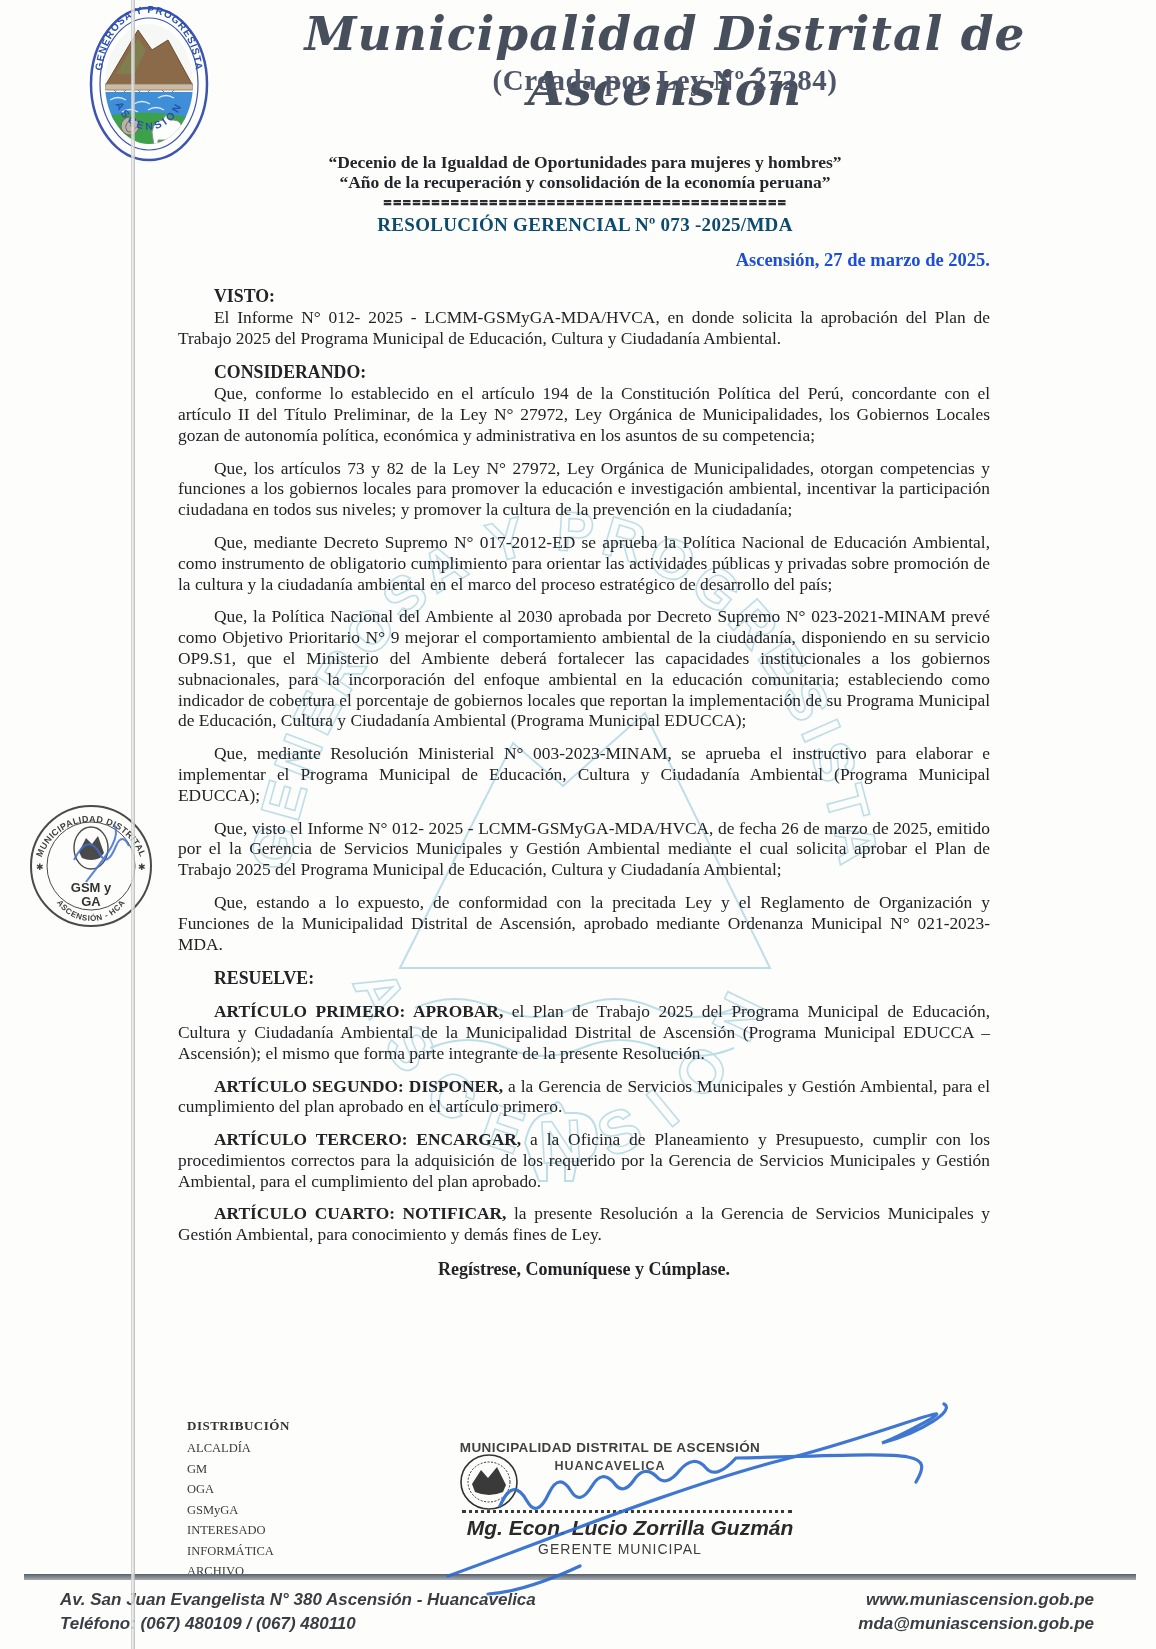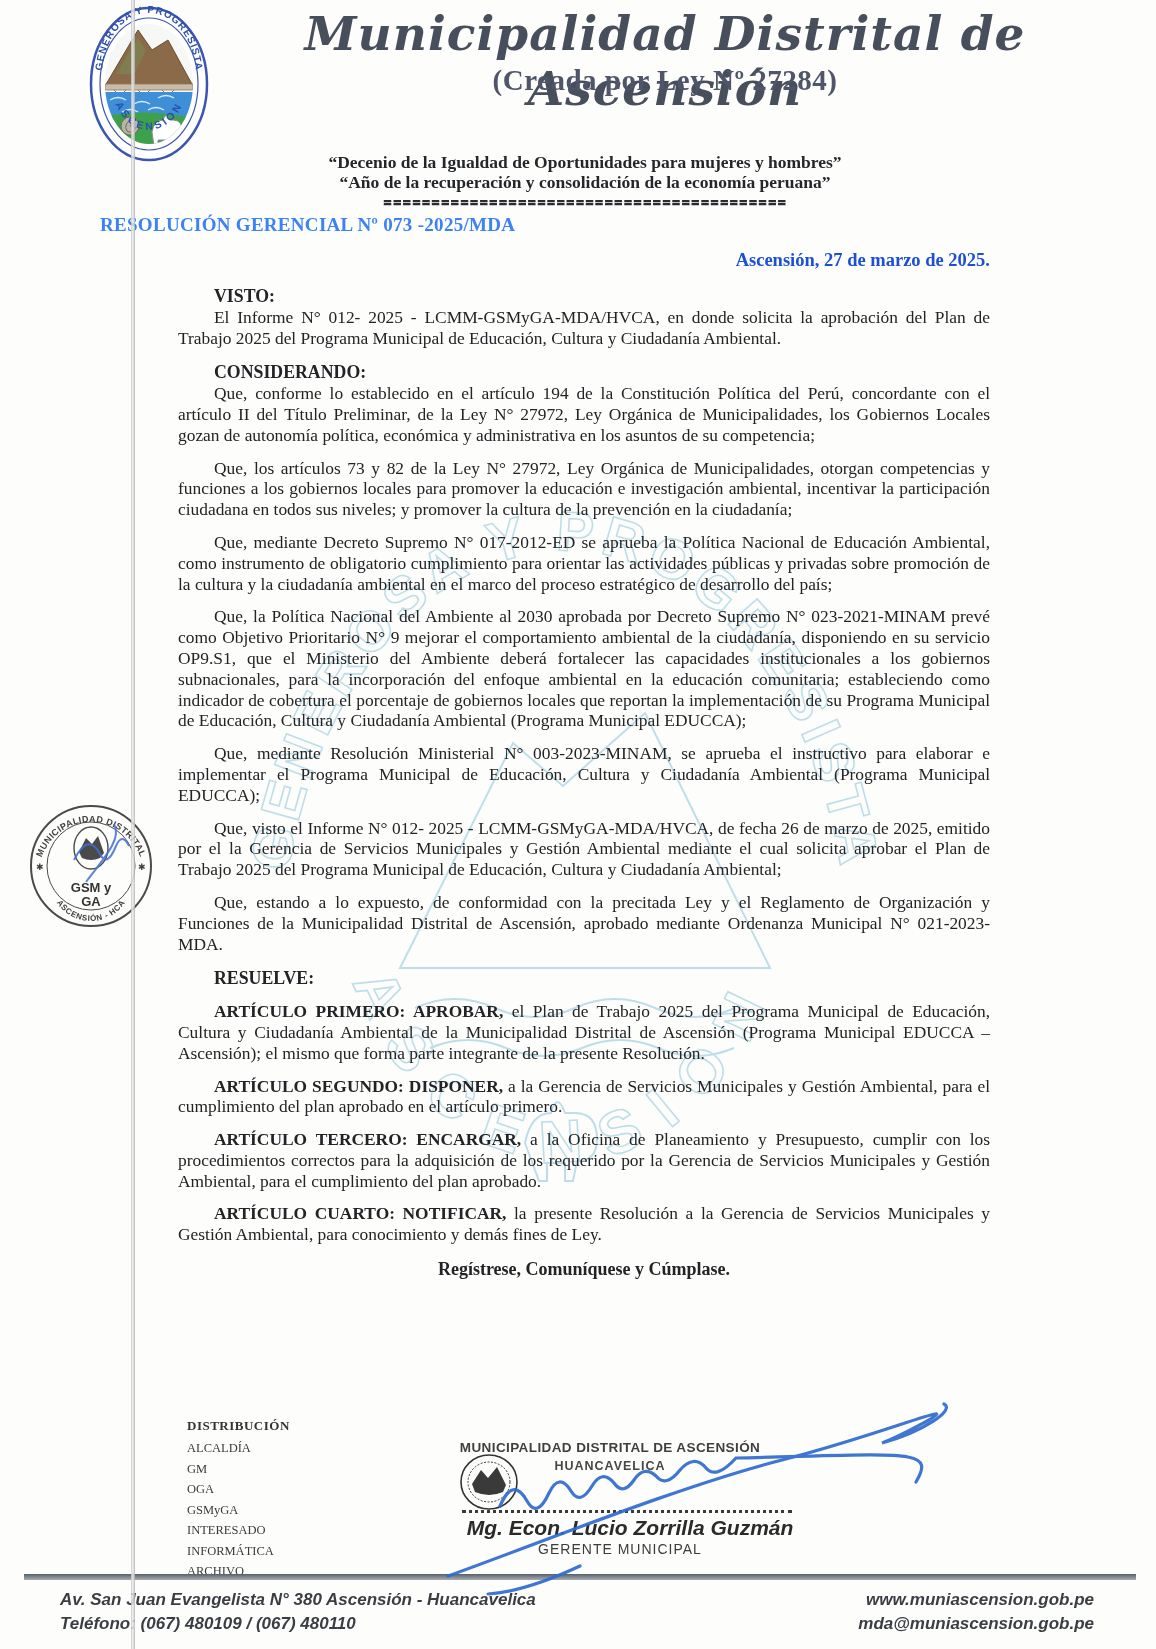--- a/index.html
+++ b/index.html
@@ -19,22 +19,22 @@
          font-family:"DejaVu Serif",serif;font-style:italic;font-weight:bold;
          font-size:47px;color:#474e5c;letter-spacing:1px;}
   .subtitle{position:absolute;left:235px;top:64px;width:860px;text-align:center;z-index:2;
             font-weight:bold;font-size:29px;color:#50566a;letter-spacing:.5px;}
   .motto1,.motto2{position:absolute;left:100px;width:970px;text-align:center;z-index:2;
             font-weight:bold;font-size:17.5px;color:#24262b;}
   .motto1{top:146px;margin-top:6px;} .motto2{top:172px;}
   .sep{position:absolute;left:100px;top:194px;width:970px;text-align:center;z-index:2;
        font-weight:bold;font-size:16px;letter-spacing:.5px;color:#2a2c31;
        text-shadow:0 1px 0 #2a2c31;}
-  .restitle{position:absolute;left:100px;top:214px;width:970px;z-index:2;
-       font-weight:bold;font-size:19px;color:#3b82f6;letter-spacing:.3px;}
+  .restitle{position:absolute;left:100px;top:214px;width:970px;text-align:center;z-index:2;
+       font-weight:bold;font-size:19px;color:#0c4a6e;letter-spacing:.3px;}
   .dateline{position:absolute;left:178px;top:250px;width:812px;text-align:right;z-index:2;
        font-weight:bold;font-size:18.5px;color:#1d4ed8;}
 
   
   .doc{position:absolute;left:178px;top:286px;width:812px;z-index:2;
        font-size:17.4px;line-height:20.8px;text-align:justify;color:#222326;}
   .heading{font-weight:bold;margin:0 0 0 36px;font-size:17.8px;}
   .mt{margin-top:14px;}
   .para{margin:0 0 12px;text-indent:36px;}
   .article{margin:12px 0 12px;text-indent:36px;}

